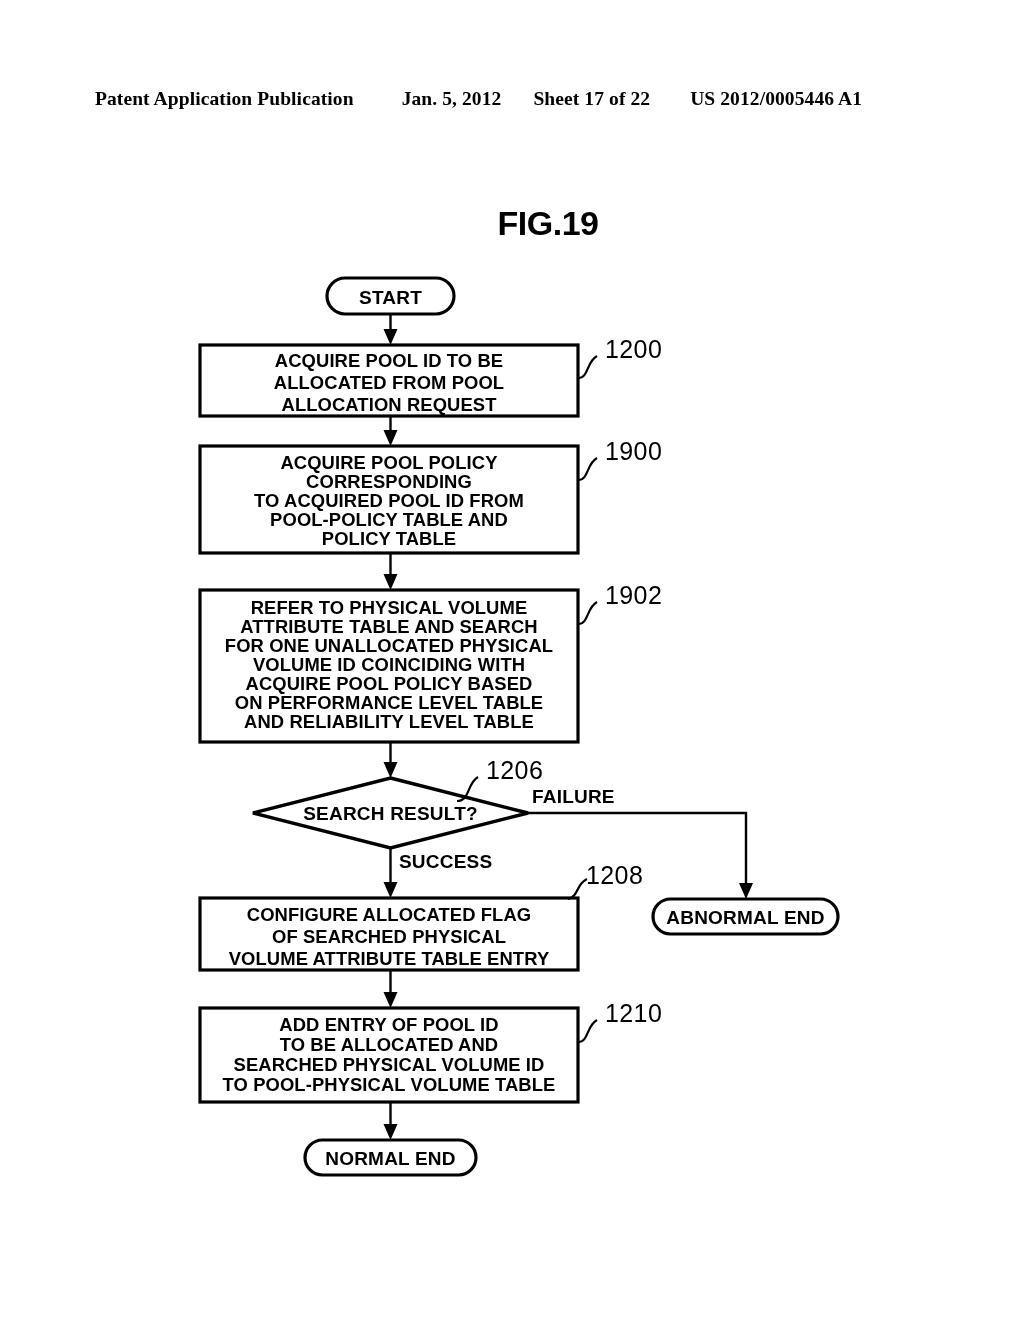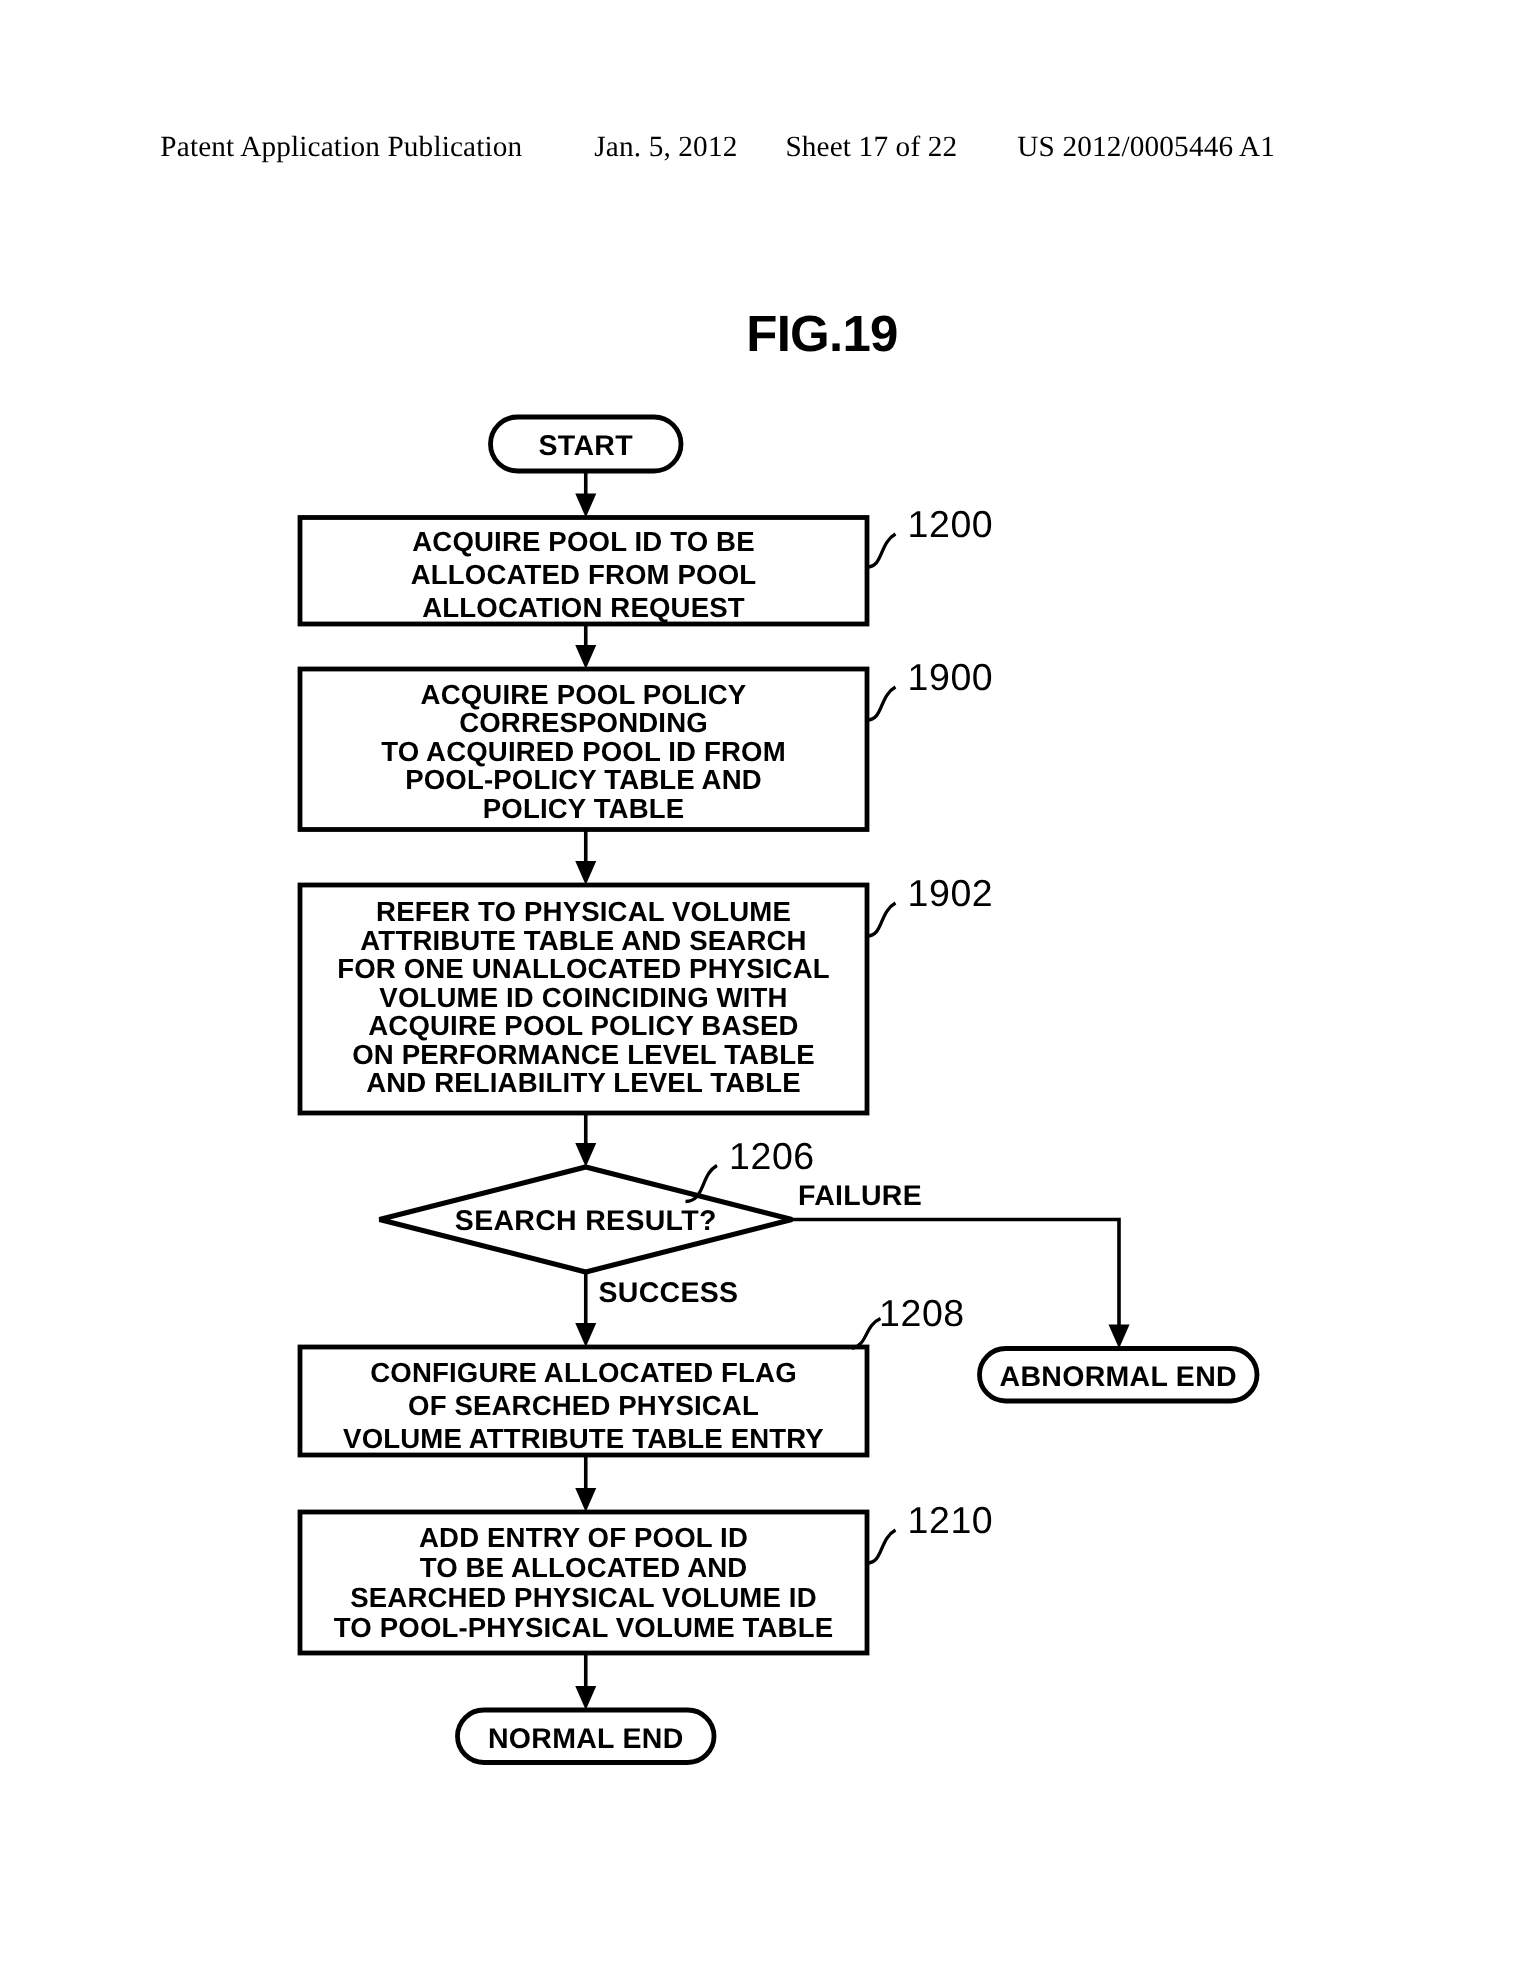--- a/index.html
+++ b/index.html
@@ -23,21 +23,21 @@
     background: #ffffff;
   }
   
   #patent-header {
     position: absolute;
     top: 88px;
     left: 0;
     width: 957px;
     text-align: center;
     font-family: "Liberation Serif", serif;
-    font-weight: normal;
+    font-weight: bold;
     font-size: 19.5px;
     letter-spacing: 0.1px;
     white-space: nowrap;
   }
   #patent-header .seg { display: inline-block; }
   #patent-header .gap-lg { display: inline-block; width: 38px; }
   #patent-header .gap-md { display: inline-block; width: 22px; }
   #patent-header .gap-sm { display: inline-block; width: 30px; }
 
   

